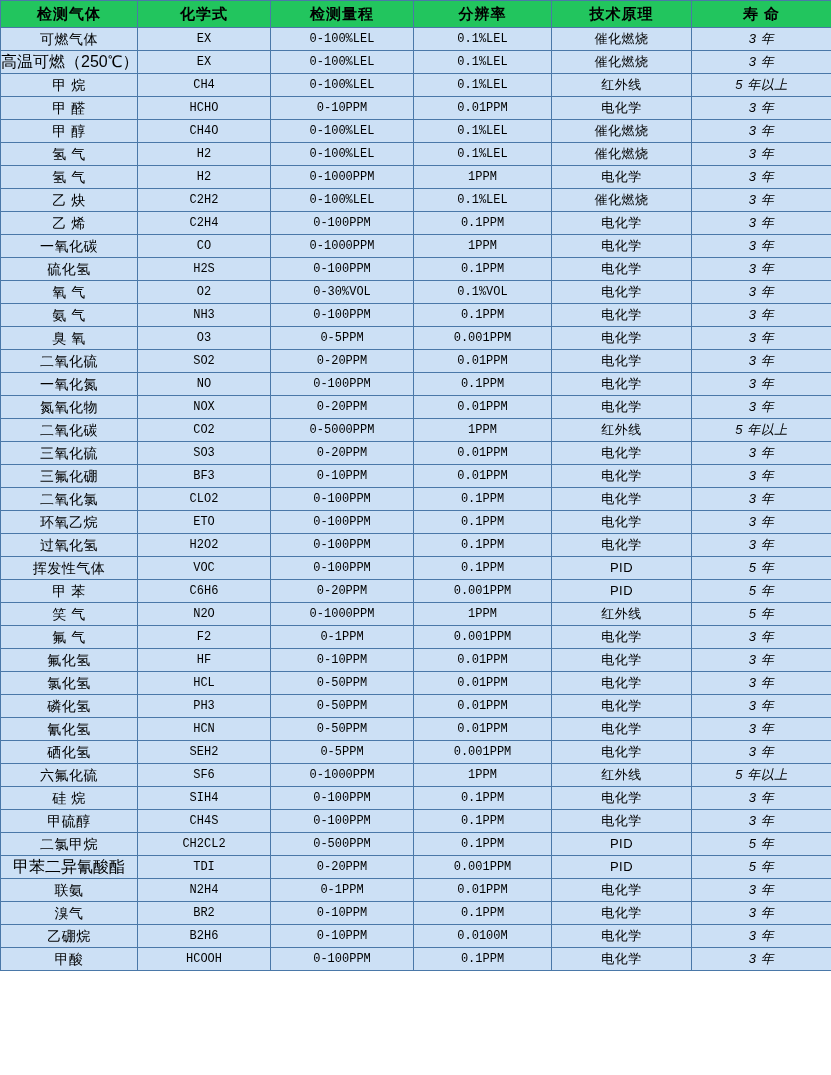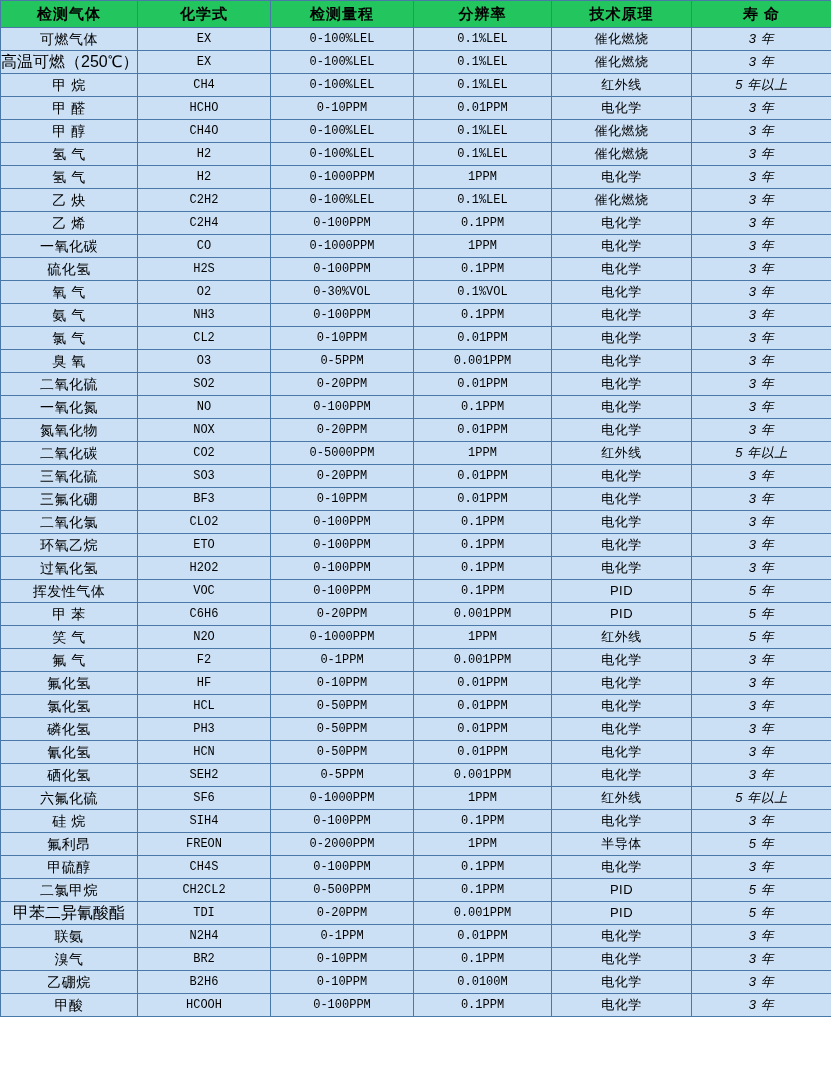--- a/index.html
+++ b/index.html
@@ -197,28 +197,20 @@
         </tr>
         <tr>
           <td class="name">氨 气</td>
           <td class="mono">NH3</td>
           <td class="mono">0-100PPM</td>
           <td class="mono">0.1PPM</td>
           <td class="cn">电化学</td>
           <td class="life">3 年</td>
         </tr>
         <tr>
-          <td class="name">氯 气</td>
-          <td class="mono">CL2</td>
-          <td class="mono">0-10PPM</td>
-          <td class="mono">0.01PPM</td>
-          <td class="cn">电化学</td>
-          <td class="life">3 年</td>
-        </tr>
-        <tr>
           <td class="name">臭 氧</td>
           <td class="mono">O3</td>
           <td class="mono">0-5PPM</td>
           <td class="mono">0.001PPM</td>
           <td class="cn">电化学</td>
           <td class="life">3 年</td>
         </tr>
         <tr>
           <td class="name">二氧化硫</td>
           <td class="mono">SO2</td>
@@ -373,28 +365,20 @@
         </tr>
         <tr>
           <td class="name">硅 烷</td>
           <td class="mono">SIH4</td>
           <td class="mono">0-100PPM</td>
           <td class="mono">0.1PPM</td>
           <td class="cn">电化学</td>
           <td class="life">3 年</td>
         </tr>
         <tr>
-          <td class="name">氟利昂</td>
-          <td class="mono">FREON</td>
-          <td class="mono">0-2000PPM</td>
-          <td class="mono">1PPM</td>
-          <td class="cn">半导体</td>
-          <td class="life">5 年</td>
-        </tr>
-        <tr>
           <td class="name">甲硫醇</td>
           <td class="mono">CH4S</td>
           <td class="mono">0-100PPM</td>
           <td class="mono">0.1PPM</td>
           <td class="cn">电化学</td>
           <td class="life">3 年</td>
         </tr>
         <tr>
           <td class="name">二氯甲烷</td>
           <td class="mono">CH2CL2</td>

